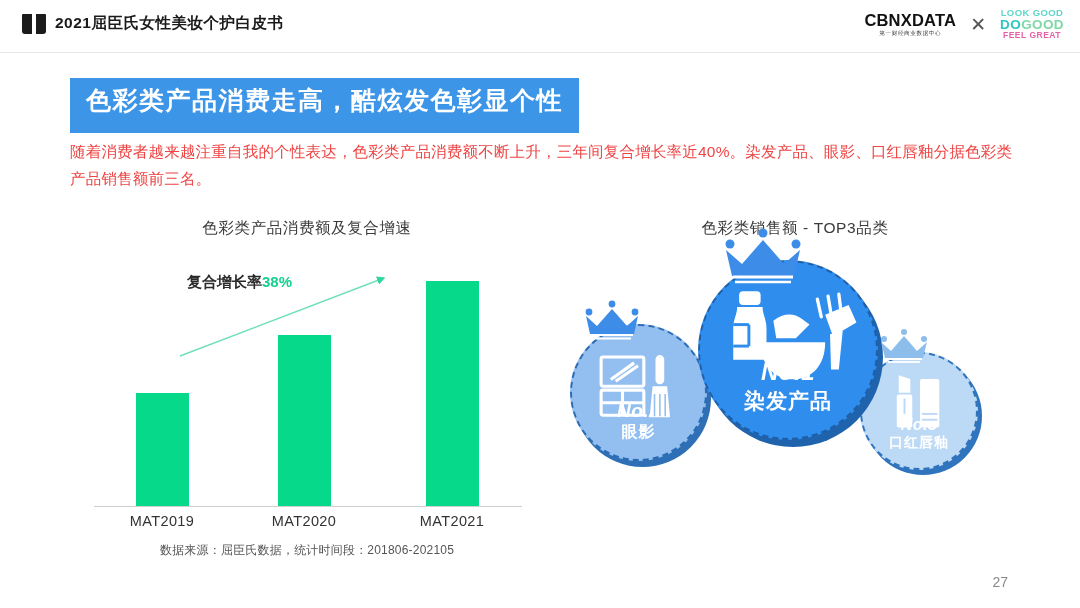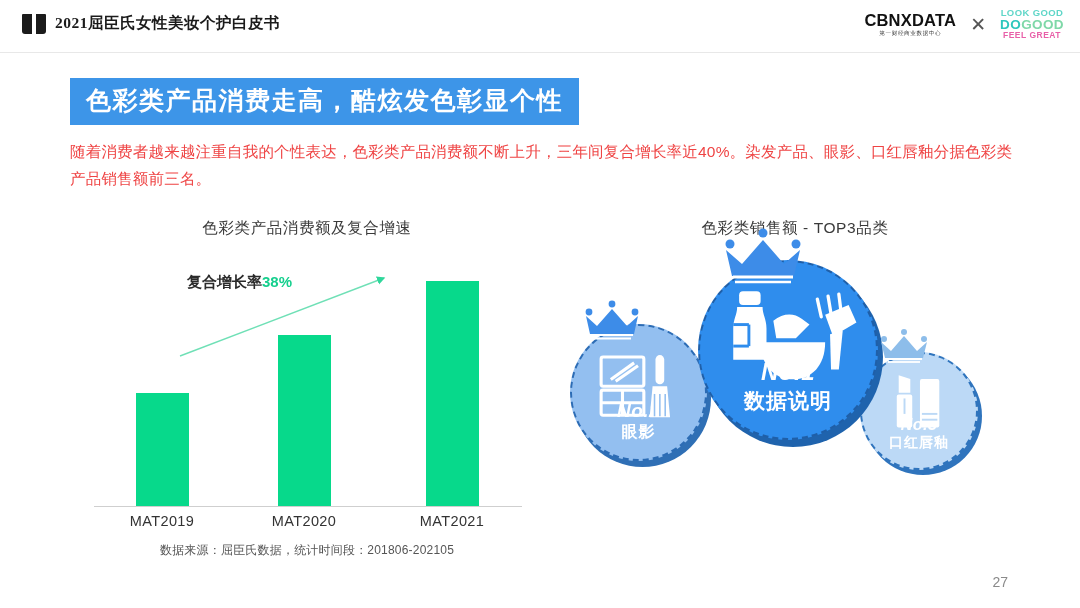--- a/index.html
+++ b/index.html
@@ -22,21 +22,20 @@
     position: absolute; left: 22px; top: 13px;
     display: flex; align-items: center; gap: 9px;
   }
   .book-icon { width: 24px; height: 20px; position: relative; }
   .book-icon .pg { position: absolute; top: 0; width: 10px; height: 20px; background: #1b1b1b; }
   .book-icon .pg.l { left: 0; border-radius: 1px 0 0 3px; }
   .book-icon .pg.r { right: 0; border-radius: 0 1px 3px 0; }
   #brand-title {
     font-size: 15.5px; font-weight: 700; letter-spacing: .5px; color: #1b1b1b;
     white-space: nowrap;
-    font-family: Liberation Serif, serif;
   }
 
   #logos {
     position: absolute; right: 16px; top: 8px;
     display: flex; align-items: center; gap: 14px;
   }
   #cbn { text-align: center; line-height: 1; }
   #cbn-main {
     font-size: 16.5px; font-weight: 700; color: #111; letter-spacing: .2px;
     white-space: nowrap;
@@ -58,21 +57,21 @@
   #lgdg { text-align: center; line-height: 1.02; white-space: nowrap; }
   #lgdg-l1 { font-size: 9.5px; font-weight: 800; color: #5fd6c8; letter-spacing: .4px; }
   #lgdg-l2 { font-size: 13.5px; font-weight: 800; letter-spacing: .4px; }
   #lgdg-l2 .a { color: #2ec7bd; } #lgdg-l2 .b { color: #7fd8a8; }
   #lgdg-l3 { font-size: 8.5px; font-weight: 800; color: #e85fa8; letter-spacing: .5px; }
 
   
   #banner {
     position: absolute; left: 70px; top: 78px;
     background: #3d95e8; color: #fff;
-    padding: 6px 16px 8px; font-size: 25px; font-weight: 700;
+    padding: 6px 16px 16px; font-size: 25px; font-weight: 700;
     letter-spacing: 1.5px; white-space: nowrap;
   }
 
   
   #body-text {
     position: absolute; left: 70px; top: 138px; width: 946px;
     font-size: 15.5px; line-height: 27px; color: #ef4444; letter-spacing: .2px;
   }
 
   
@@ -280,21 +279,21 @@
           <line x1="131" y1="35" x2="134" y2="53"></line>
           <line x1="142" y1="33" x2="144" y2="49"></line>
         </g>
         <g stroke="#2f8ded" stroke-width="3">
           <line x1="34" y1="64" x2="50" y2="64"></line>
           <line x1="50" y1="64" x2="50" y2="86"></line>
           <line x1="34" y1="86" x2="50" y2="86"></line>
         </g>
       </svg>
       <span class="rank">No.1</span>
-      <span class="cat">数据说明</span>
+      <span class="cat">染发产品</span>
     </div>
 
     <div class="bubble" id="bub3">
       <svg class="bub-icon" viewBox="0 0 118 118">
         <g fill="#ffffff">
           <path d="M38,22 L50,26 L50,40 L38,40 Z"></path>
           <rect x="36" y="42" width="16" height="34" rx="2"></rect>
           <rect x="60" y="26" width="20" height="50" rx="2"></rect>
         </g>
         <g stroke="#bcd9f6" stroke-width="2">

